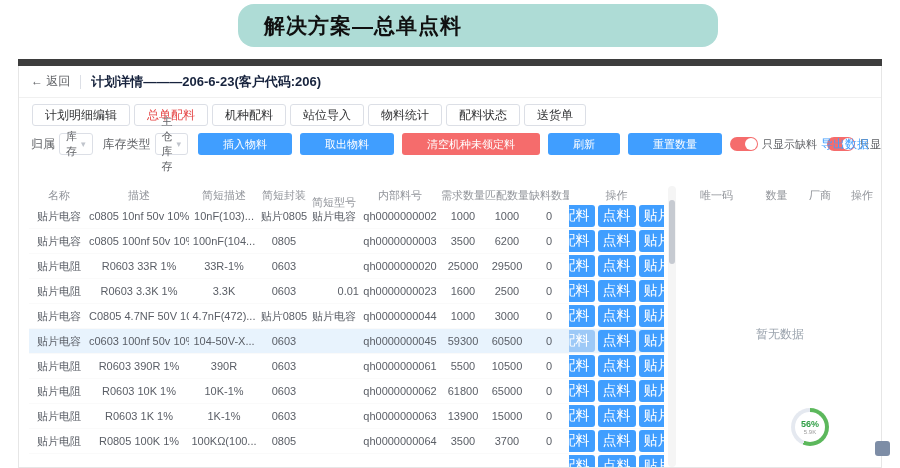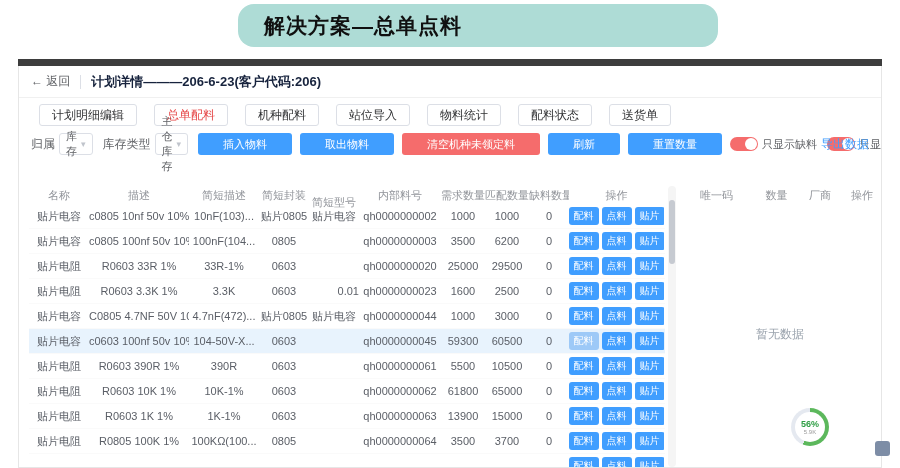--- a/index.html
+++ b/index.html
@@ -18,21 +18,21 @@
          border:1px solid #e6e6e6; border-top:none; overflow:hidden; }
 
   
   .app-header { position:absolute; top:0; left:0; right:0; height:32px; display:flex; align-items:center;
                 padding:0 12px; border-bottom:1px solid #f0f0f0; }
   .back { font-size:12px; color:#606266; cursor:pointer; }
   .hdr-divider { width:1px; height:14px; background:#dcdfe6; margin:0 10px; }
   .plan-title { font-size:13px; font-weight:bold; color:#17233d; }
 
   
-  .tabs { position:absolute; top:38px; left:20px; display:flex; gap:17px; }
+  .tabs { position:absolute; top:38px; left:13px; display:flex; gap:4px; }
   .tab { border:1px solid #dcdfe6; background:#fff; padding:0 12px; height:22px; line-height:20px;
          font-size:12px; color:#303133; border-radius:3px; cursor:pointer; white-space:nowrap; }
   .tab.active { color:#e54545; }
 
   
   .filters { position:absolute; top:66px; left:12px; right:12px; height:24px; display:flex; align-items:center; }
   .lbl { font-size:12px; color:#606266; margin-right:4px; white-space:nowrap; }
   .select { display:flex; align-items:center; justify-content:space-between; border:1px solid #dcdfe6;
             border-radius:3px; height:22px; padding:0 6px; font-size:11px; color:#606266; width:70px;
             margin-right:10px; background:#fff; cursor:pointer; }
@@ -57,21 +57,21 @@
   .search::placeholder { color:#c0c4cc; }
 
   
   .table { position:absolute; top:120px; left:10px; width:636px; bottom:0; overflow:hidden; }
   .thead { display:flex; height:18px; align-items:center; }
   .th { font-size:11px; color:#909399; text-align:center; flex:none; white-space:nowrap; overflow:hidden; }
   .tr { display:flex; height:25px; align-items:center; border-bottom:1px solid #fafafa; }
   .tr.hl { background:#e8f3fd; }
   .td { font-size:11px; color:#5a5e66; text-align:center; flex:none; white-space:nowrap; overflow:hidden; }
   .actions { display:flex; justify-content:center; align-items:center; gap:3px; }
-  .abtn { background:#409eff; color:#fff; font-size:10px; padding:2px 5px; border-radius:3px;
+  .abtn { background:#409eff; color:#fff; font-size:14px; padding:2px 5px; border-radius:3px;
           cursor:pointer; white-space:nowrap; }
   .abtn.light { background:#9dc9f7; }
 
   
   .vscroll { position:absolute; left:649px; top:120px; bottom:0; width:8px; background:#f5f5f5; border-radius:4px; }
   .vthumb { position:absolute; top:14px; left:1px; width:6px; height:64px; background:#c6cad1; border-radius:3px; }
 
   
   .right-panel { position:absolute; left:660px; top:120px; right:0; bottom:0; }
   .rp-head { display:flex; height:18px; align-items:center; }

